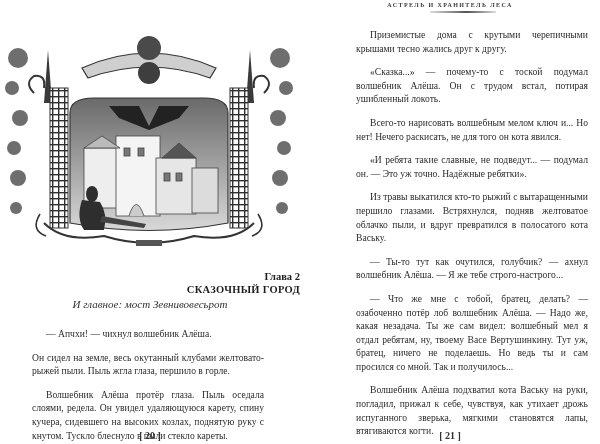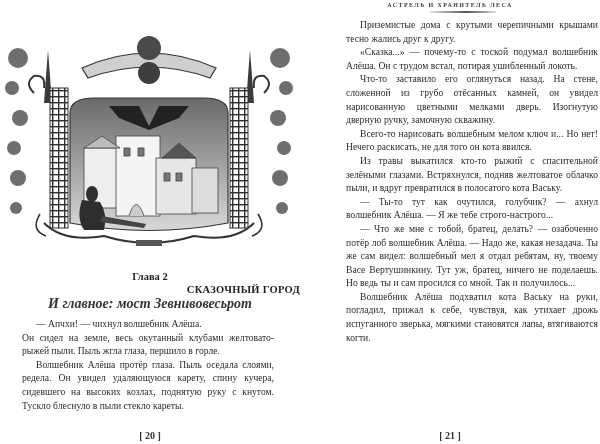--- a/index.html
+++ b/index.html
@@ -7,26 +7,26 @@
          font-family: "Liberation Serif", "DejaVu Serif", serif; color: #2a2a2a; }
   .page { position: absolute; top: 0; height: 444px; }
   .page-left { left: 0; width: 300px; }
   .page-right { left: 300px; width: 300px; }
 
   
   .illustration { position: absolute; left: 4px; top: 18px; width: 290px; height: 236px; }
   .illustration svg { width: 100%; height: 100%; display: block; }
 
   .chapter-block { position: absolute; left: 0; width: 300px; top: 270px; text-align: center; }
-  .chapter-num { font-weight: bold; font-size: 10.5px; line-height: 13px; color: #1e1e1e; }
+  .chapter-num { font-weight: bold; font-size: 10.5px; line-height: 13px; color: #1e1e1e; text-align: right; }
   .chapter-title { font-weight: bold; font-size: 10.5px; line-height: 14px; letter-spacing: 0.3px; color: #1e1e1e; text-align: right; }
-  .chapter-epigraph { font-style: italic; font-size: 14px; line-height: 14px; color: #333; font-weight: bold; }
+  .chapter-epigraph { font-style: italic; font-size: 11px; line-height: 14px; color: #333; }
 
   .text { position: absolute; font-size: 9.6px; line-height: 13.6px; text-align: justify; color: #2c2c2c; }
-  .text p { margin: 0; }
+  .text p { margin: 10px; }
   .text p.indent { text-indent: 14px; }
   .left-text { left: 22px; width: 252px; top: 317px; }
   .right-text { left: 46px; width: 252px; top: 18px; }
 
   .running-head { position: absolute; left: 0; width: 300px; top: 2px; text-align: center;
                   font-size: 6px; letter-spacing: 1.4px; font-weight: bold; color: #3a3a3a; }
   .head-rule { position: absolute; left: 130px; top: 11px; width: 66px; height: 2px;
                background: linear-gradient(to right, #ddd 0%, #888 35%, #555 55%, #999 80%, #ddd 100%); }
 
   .folio { position: absolute; top: 430px; width: 300px; text-align: center;
@@ -124,23 +124,23 @@
   <div class="folio">[ 20 ]</div>
 </div>
 
 <div class="page page-right">
   <div class="running-head">АСТРЕЛЬ И ХРАНИТЕЛЬ ЛЕСА</div>
   <div class="head-rule"></div>
 
   <div class="text right-text">
     <p class="indent">Приземистые дома с крутыми черепичными крышами тесно жались друг к другу.</p>
     <p class="indent">«Сказка...» — почему-то с тоской подумал волшебник Алёша. Он с трудом встал, потирая ушибленный локоть.</p>
-    <p class="indent">Что-то заставило его оглянуться назад. На стене, сложенной из грубо отёсанных камней, он увидел нарисованную цветными мелками дверь. Изогнутую дверную ручку, замочную скважину.</p>
     <p class="indent">Всего-то нарисовать волшебным мелом ключ и... Но нет! Нечего раскисать, не для того он кота явился.</p>
-    <p class="indent">Из травы выкатился кто-то рыжий с спасительной зелёными глазами. Встряхнулся, подняв желтоватое облачко пыли, и вдруг превратился в полосатого кота Ваську.</p>
+    <p class="indent">«И ребята такие славные, не подведут... — подумал он. — Это уж точно. Надёжные ребятки».</p>
+    <p class="indent">Из травы выкатился кто-то рыжий с вытаращенными першило глазами. Встряхнулся, подняв желтоватое облачко пыли, и вдруг превратился в полосатого кота Ваську.</p>
     <p class="indent">— Ты-то тут как очутился, голубчик? — ахнул волшебник Алёша. — Я же тебе строго-настрого...</p>
     <p class="indent">— Что же мне с тобой, братец, делать? — озабоченно потёр лоб волшебник Алёша. — Надо же, какая незадача. Ты же сам видел: волшебный мел я отдал ребятам, ну, твоему Васе Вертушинкину. Тут уж, братец, ничего не поделаешь. Но ведь ты и сам просился со мной. Так и получилось...</p>
     <p class="indent">Волшебник Алёша подхватил кота Ваську на руки, погладил, прижал к себе, чувствуя, как утихает дрожь испуганного зверька, мягкими становятся лапы, втягиваются когти.</p>
 
   </div>
 
   <div class="folio">[ 21 ]</div>
 </div>
 
 </body></html>

